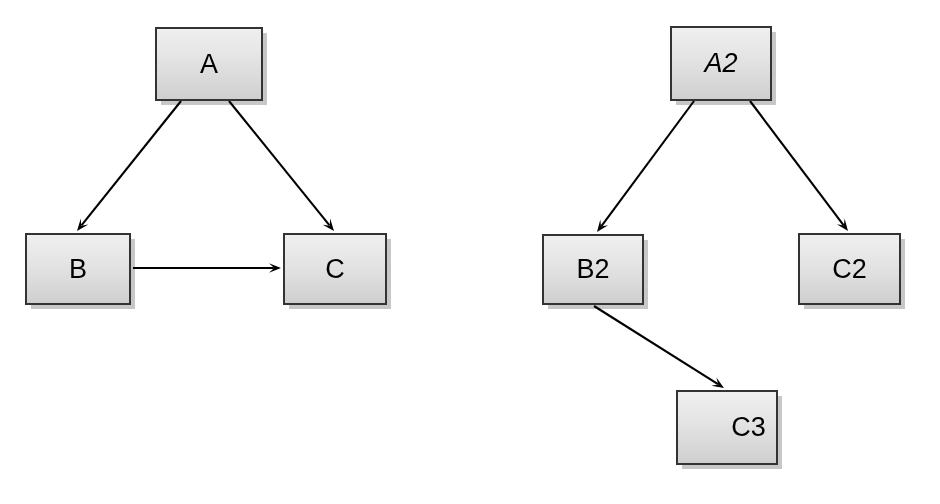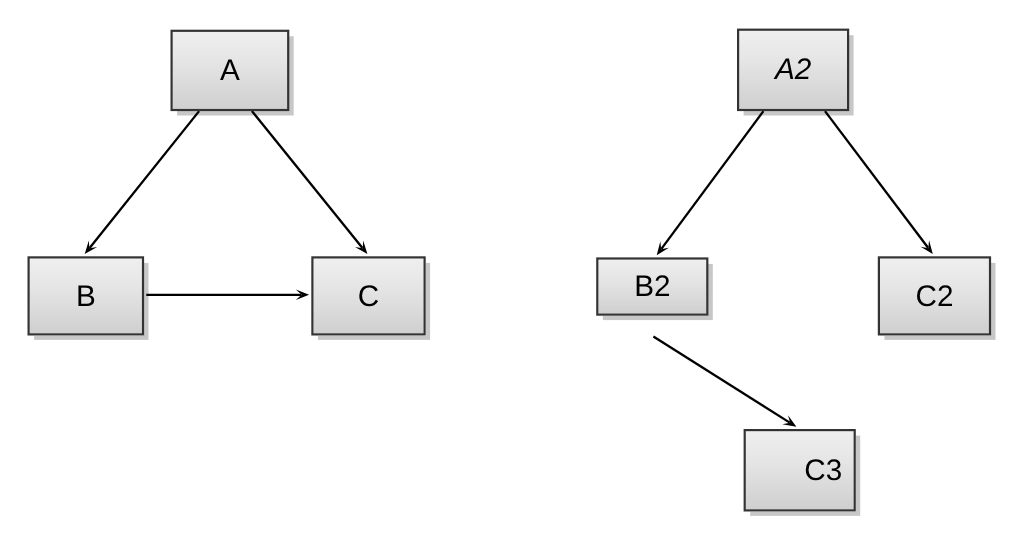--- a/index.html
+++ b/index.html
@@ -83,21 +83,21 @@
       </div>
       <div class="node" style="left: 25px; top: 233px; width: 106px; height: 72px;">
         <span class="node-label">B</span>
       </div>
       <div class="node" style="left: 283px; top: 233px; width: 104px; height: 72px;">
         <span class="node-label">C</span>
       </div>
       <div class="node" style="left: 670px; top: 26px; width: 102px; height: 75px; font-style: italic;">
         <span class="node-label">A2</span>
       </div>
-      <div class="node" style="left: 542px; top: 234px; width: 102px; height: 53px;">
+      <div class="node" style="left: 542px; top: 234px; width: 102px; height: 71px;">
         <span class="node-label">B2</span>
       </div>
       <div class="node" style="left: 798px; top: 233px; width: 103px; height: 72px; text-align: right;">
         <span class="node-label">C2</span>
       </div>
       <div class="node" style="left: 676px; top: 390px; width: 102px; height: 75px; padding-left: 43px;">
         <span class="node-label">C3</span>
       </div>
     </div>
 

